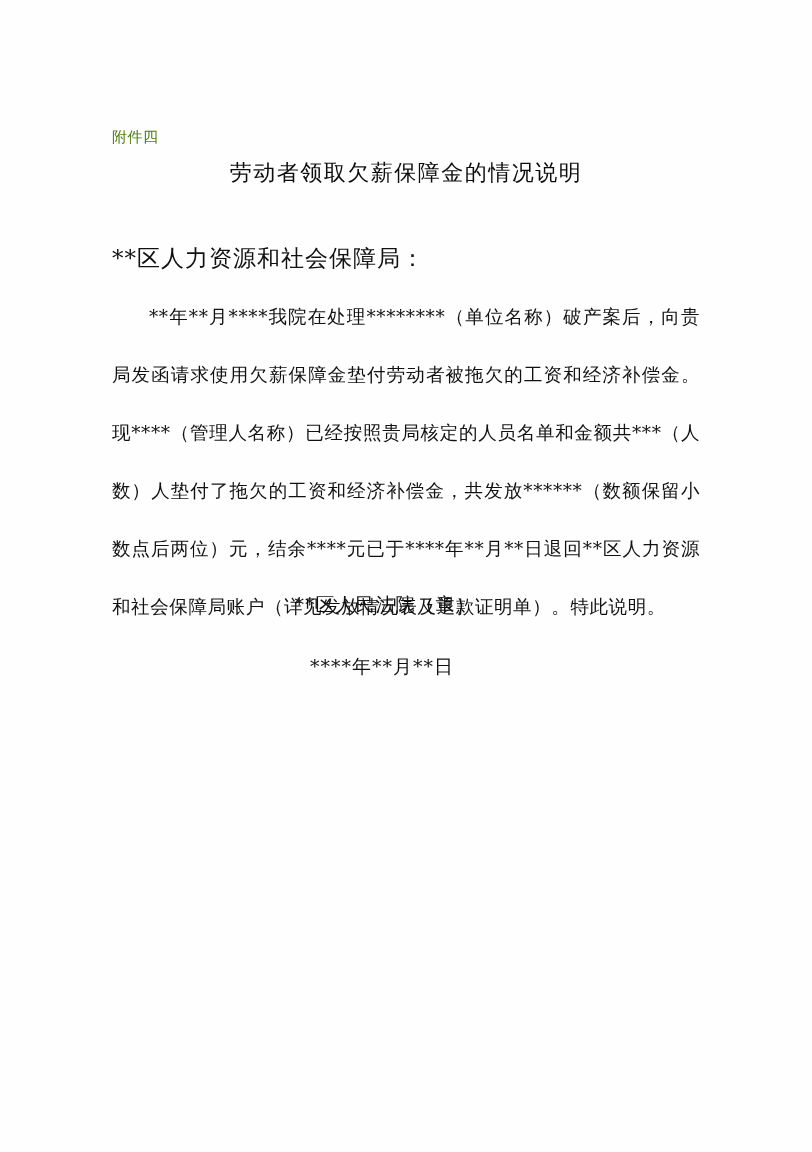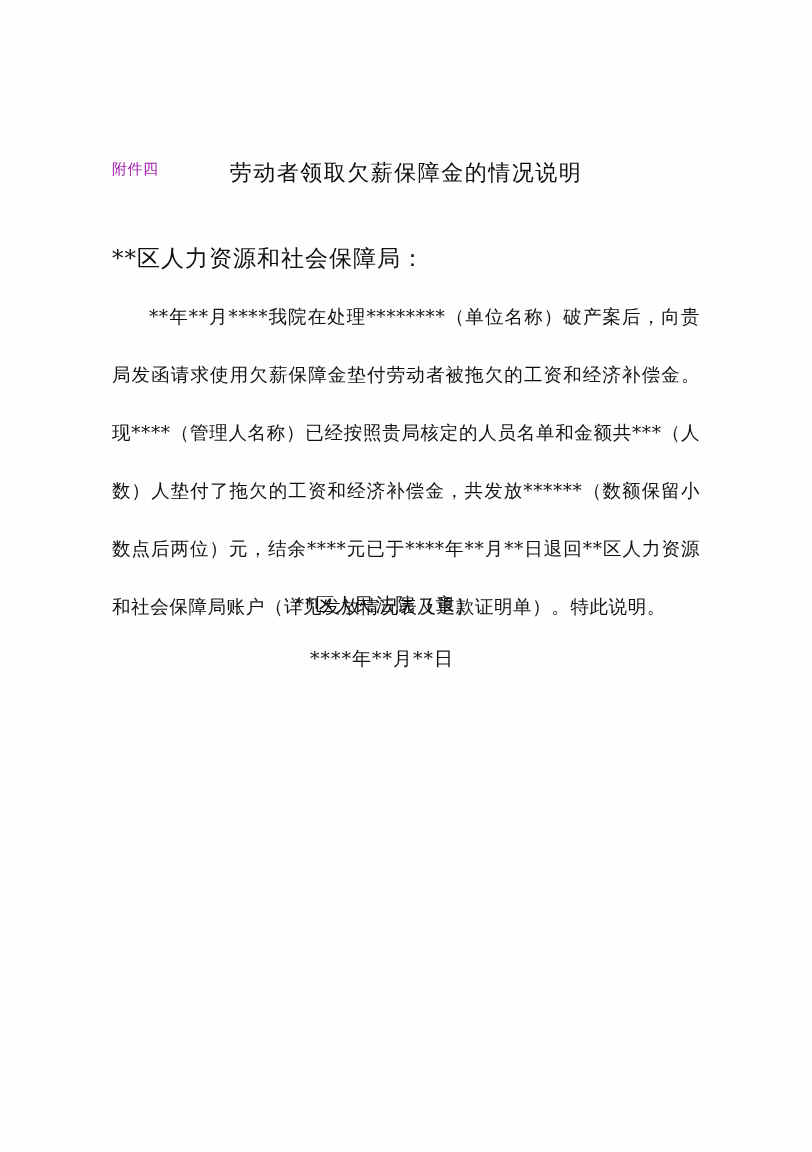--- a/index.html
+++ b/index.html
@@ -23,22 +23,21 @@
     height: 1152px;
     background: #fefefe;
   }
   .attachment-label {
     position: absolute;
     left: 112px;
     top: 128px;
     font-size: 15px;
     letter-spacing: 0.5px;
     font-family: "DejaVu Serif", "Liberation Serif", serif;
-    color: #a21caf;
-    margin-top: 32px;
+    color: #4d7c0f;
   }
   .doc-title {
     position: absolute;
     left: 0;
     right: 0;
     top: 158px;
     text-align: center;
     font-size: 22px;
     font-weight: 400;
     letter-spacing: 1.5px;
@@ -73,21 +72,21 @@
     width: 588px;
   }
   .sign-line {
     text-align: center;
     font-size: 19px;
     letter-spacing: 1px;
     color: #111111;
     padding-right: 42px;
   }
   .sign-line.date {
-    margin-top: 28px;
+    margin-top: 36px;
     padding-right: 48px;
   }
 </style>
 </head>
 <body>
 
 <div class="page">
 
   <div class="attachment-label">附件四</div>
 

